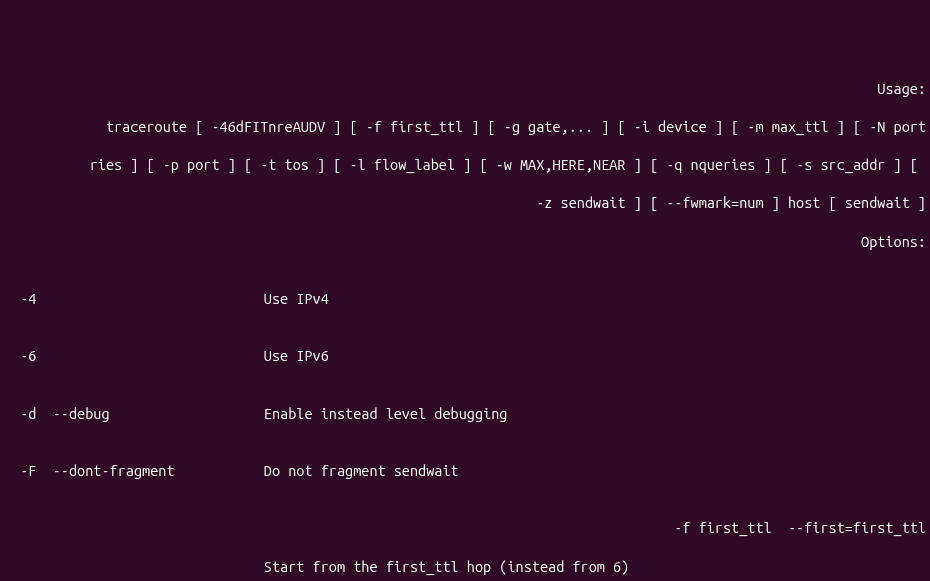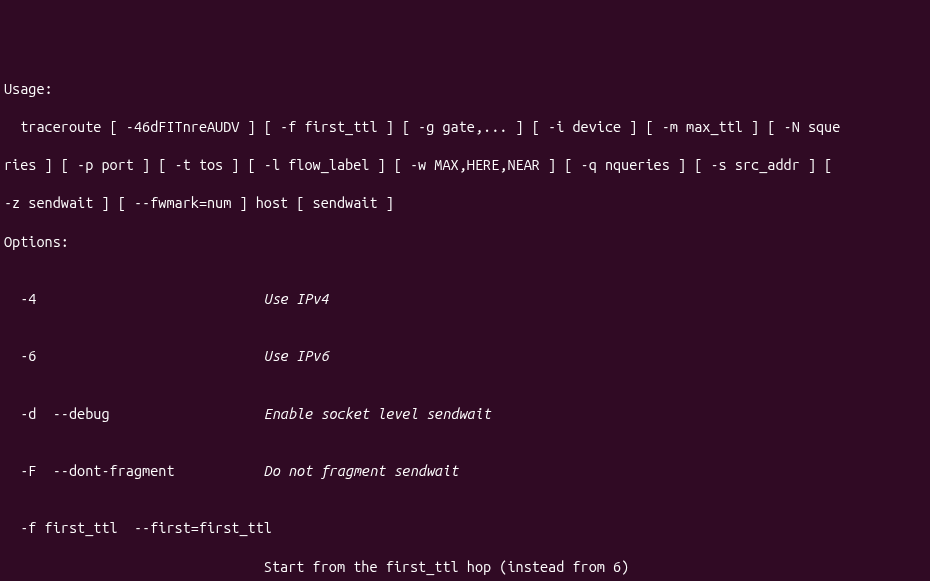--- a/index.html
+++ b/index.html
@@ -8,42 +8,42 @@
       color: #ffffff;
       font-family: 'Ubuntu Mono', 'Consolas', 'Courier New', monospace;
       font-size: 14.5px;
       line-height: 1.32;
       padding: 2px 4px;
       width: 930px;
       height: 581px;
       overflow: hidden;
       white-space: pre;
     }
-    .line { display: block; }
+    .line { display: block; text-align: right; }
     .opt { display: block; }
     .flag { display: inline-block; width: 32ch; vertical-align: top; }
-    .desc { display: inline-block; vertical-align: top; font-style: italic; }
+    .desc { display: inline-block; vertical-align: top; }
     .cont { display: block; padding-left: 32ch; }
   </style>
 </head>
 <body>
 
 
 
 <span class="line">Usage:</span>
-<span class="line">  traceroute [ -46dFITnreAUDV ] [ -f first_ttl ] [ -g gate,... ] [ -i device ] [ -m max_ttl ] [ -N sque</span>
+<span class="line">  traceroute [ -46dFITnreAUDV ] [ -f first_ttl ] [ -g gate,... ] [ -i device ] [ -m max_ttl ] [ -N port</span>
 <span class="line">ries ] [ -p port ] [ -t tos ] [ -l flow_label ] [ -w MAX,HERE,NEAR ] [ -q nqueries ] [ -s src_addr ] [ </span>
 <span class="line">-z sendwait ] [ --fwmark=num ] host [ sendwait ]</span>
 <span class="line">Options:</span>
 
 <span class="opt"><span class="flag">  -4</span><span class="desc">Use IPv4</span></span>
 
 <span class="opt"><span class="flag">  -6</span><span class="desc">Use IPv6</span></span>
 
-<span class="opt"><span class="flag">  -d  --debug</span><span class="desc">Enable socket level sendwait</span></span>
+<span class="opt"><span class="flag">  -d  --debug</span><span class="desc">Enable instead level debugging</span></span>
 
 <span class="opt"><span class="flag">  -F  --dont-fragment</span><span class="desc">Do not fragment sendwait</span></span>
 
 <span class="line">  -f first_ttl  --first=first_ttl</span>
 <span class="cont">Start from the first_ttl hop (instead from 6)</span>
 
 
 
 
 

